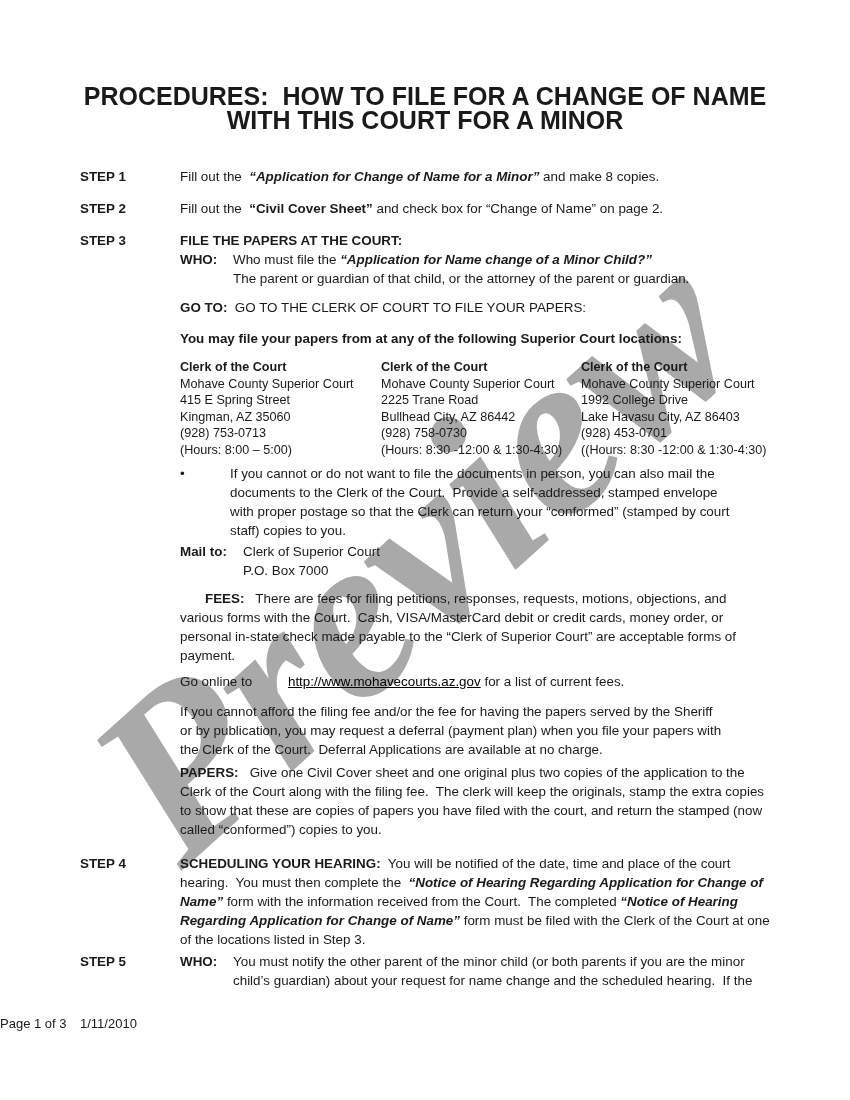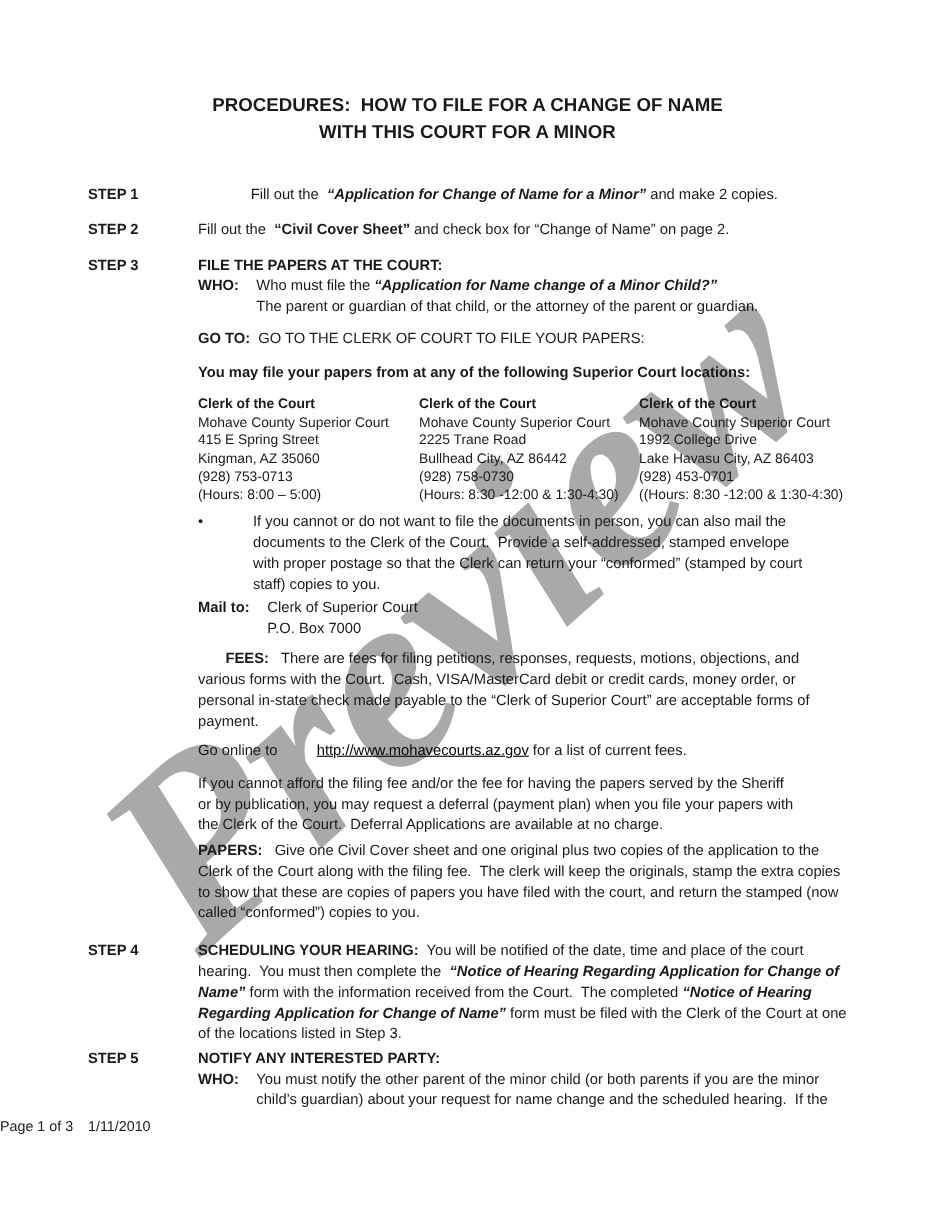--- a/index.html
+++ b/index.html
@@ -9,42 +9,42 @@
     font-size:13.4px;line-height:19px;color:#1a1a1a;
   }
   .watermark{
     position:absolute;left:415px;top:555px;
     transform:translate(-50%,-50%) rotate(-42deg);
     font-family:"Liberation Serif","DejaVu Serif",serif;
     font-style:italic;font-weight:bold;font-size:235px;line-height:1;
     color:#a9a9a9;white-space:nowrap;z-index:0;user-select:none;
   }
   .content{position:relative;z-index:1;}
-  .title{padding-top:84px;text-align:center;font-weight:bold;font-size:17px;line-height:24px;}
+  .title{padding-top:84px;text-align:center;font-weight:bold;font-size:25px;line-height:24px;}
   .title div{white-space:pre;}
   .row{display:grid;grid-template-columns:100px 592px;margin-left:80px;margin-right:78px;}
   .slabel{font-weight:bold;}
   .bold{font-weight:bold;}
   .rich,.para{white-space:pre-wrap;}
   .hang{display:grid;}
   .who-hang{grid-template-columns:53px 1fr;}
   .bullet-hang{grid-template-columns:50px 1fr;margin-top:6px;}
   .bullet-hang .btext{max-width:515px;}
   .mail-hang{grid-template-columns:63px 1fr;margin-top:2px;}
   .goto{margin-top:10px;}
   .intro{margin-top:12px;font-weight:bold;}
   .loc-table{display:flex;margin-top:11px;font-size:12.6px;line-height:16.5px;align-items:flex-end;}
   .loc1{width:201px;}
   .loc2{width:200px;}
   .loc3{width:191px;}
   .fees{margin-top:9px;}
   .online{margin-top:7px;}
   .deferral{margin-top:11px;max-width:545px;}
   .papers{margin-top:4px;}
-  .step1{margin-top:35px;gap:48px;}
+  .step1{margin-top:35px;}
   .step2{margin-top:13px;}
   .step3{margin-top:13px;}
   .step4{margin-top:15px;}
   .step5{margin-top:3px;}
   .footer{position:absolute;left:0;right:0;top:1014px;z-index:1;font-size:13px;}
   .fdate{position:absolute;left:80px;top:0;}
   .fpage{display:block;}
   a{cursor:pointer;}
 </style>
 </head>
@@ -55,21 +55,21 @@
 
   <div class="content">
 
     <div class="title">
       <div>PROCEDURES:  HOW TO FILE FOR A CHANGE OF NAME</div>
       <div>WITH THIS COURT FOR A MINOR</div>
     </div>
 
     <div class="row step1">
       <div class="slabel">STEP 1</div>
-      <div class="rich"><span>Fill out the  </span><span style="font-weight: bold; font-style: italic;">“Application for Change of Name for a Minor”</span><span> and make 2 copies.</span></div>
+      <div class="rich"><span>Fill out the  </span><span style="font-weight: bold; font-style: italic;">“Application for Change of Name for a Minor”</span><span> and make 8 copies.</span></div>
     </div>
 
     <div class="row step2">
       <div class="slabel">STEP 2</div>
       <div class="rich"><span>Fill out the  </span><span style="font-weight: bold;  text-align: right;">“Civil Cover Sheet”</span><span> and check box for “Change of Name” on page 2.</span></div>
     </div>
 
     <div class="row step3">
       <div class="slabel">STEP 3</div>
       <div>
@@ -138,21 +138,20 @@
     </div>
 
     <div class="row step4">
       <div class="slabel">STEP 4</div>
       <div class="rich"><span style="font-weight: bold;">SCHEDULING YOUR HEARING:</span><span>  You will be notified of the date, time and place of the court hearing.  You must then complete the  </span><span style="font-weight: bold; font-style: italic;">“Notice of Hearing Regarding Application for Change of Name”</span><span> form with the information received from the Court.  The completed </span><span style="font-weight: bold; font-style: italic;">“Notice of Hearing Regarding Application for Change of Name”</span><span> form must be filed with the Clerk of the Court at one of the locations listed in Step 3.</span></div>
     </div>
 
     <div class="row step5">
       <div class="slabel">STEP 5</div>
       <div>
-        <div class="bold">NOTIFY ANY INTERESTED PARTY:</div>
         <div class="hang who-hang">
           <div class="bold">WHO:</div>
           <div class="para">You must notify the other parent of the minor child (or both parents if you are the minor child’s guardian) about your request for name change and the scheduled hearing.  If the</div>
         </div>
       </div>
     </div>
 
   </div>
 
   <div class="footer">

